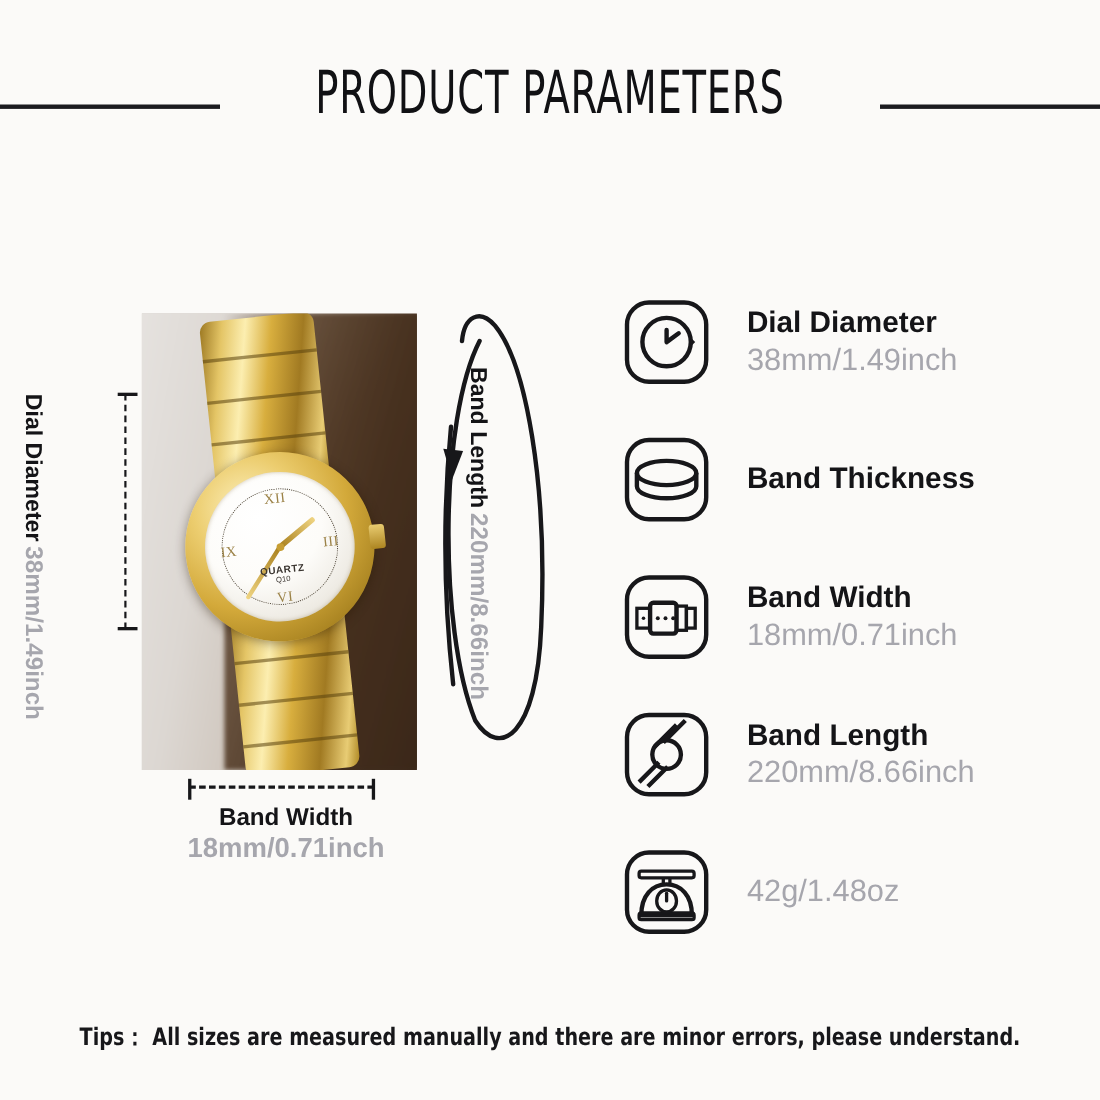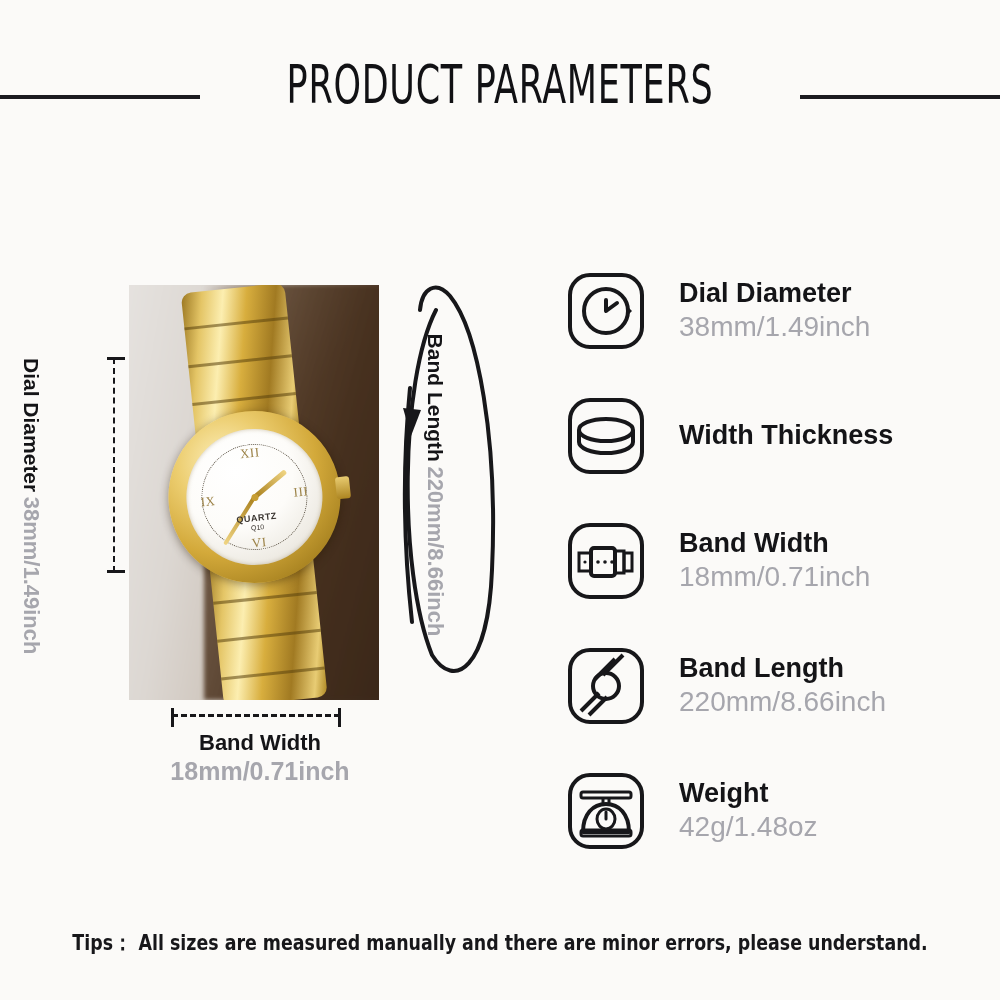--- a/index.html
+++ b/index.html
@@ -482,21 +482,21 @@
 
     <div class="spec-row">
       <div class="spec-icon">
         <svg viewBox="0 0 82 82" width="82" height="82">
           <rect x="5" y="5" width="72" height="72" rx="20" ry="20" fill="none" stroke="#17171a" stroke-width="4"></rect>
           <ellipse cx="41" cy="35" rx="27" ry="11" fill="none" stroke="#17171a" stroke-width="4"></ellipse>
           <path d="M14 35 L14 47 A27 11 0 0 0 68 47 L68 35" fill="none" stroke="#17171a" stroke-width="4"></path>
         </svg>
       </div>
       <div class="spec-text">
-        <div class="spec-label">Width Thickness</div>
+        <div class="spec-label">Band Thickness</div>
       </div>
     </div>
 
     <div class="spec-row">
       <div class="spec-icon">
         <svg viewBox="0 0 82 82" width="82" height="82">
           <rect x="5" y="5" width="72" height="72" rx="20" ry="20" fill="none" stroke="#17171a" stroke-width="4"></rect>
           <rect x="14" y="33" width="12" height="18" fill="none" stroke="#17171a" stroke-width="3"></rect>
           <rect x="26" y="28" width="24" height="28" rx="3" fill="none" stroke="#17171a" stroke-width="4"></rect>
           <rect x="50" y="31" width="9" height="22" fill="none" stroke="#17171a" stroke-width="3"></rect>
@@ -534,21 +534,20 @@
           <rect x="5" y="5" width="72" height="72" rx="20" ry="20" fill="none" stroke="#17171a" stroke-width="4"></rect>
           <rect x="16" y="22" width="50" height="6" rx="2" fill="none" stroke="#17171a" stroke-width="3"></rect>
           <path d="M38 28 L38 33 M44 28 L44 33" stroke="#17171a" stroke-width="3"></path>
           <path d="M18 62 C 18 44, 28 34, 41 34 C 54 34, 64 44, 64 62 Z" fill="none" stroke="#17171a" stroke-width="4" stroke-linejoin="round"></path>
           <rect x="16" y="60" width="50" height="6" rx="2" fill="none" stroke="#17171a" stroke-width="3"></rect>
           <ellipse cx="41" cy="49" rx="9" ry="10" fill="none" stroke="#17171a" stroke-width="3"></ellipse>
           <path d="M41 49 L41 42" stroke="#17171a" stroke-width="3" stroke-linecap="round"></path>
         </svg>
       </div>
       <div class="spec-text">
-        <div class="spec-label">Weight</div>
         <div class="spec-value">42g/1.48oz</div>
       </div>
     </div>
   </div>
 
   <div class="tips">Tips： All sizes are measured manually and there are minor errors, please understand.</div>
 
 </div>
 
 </body></html>

